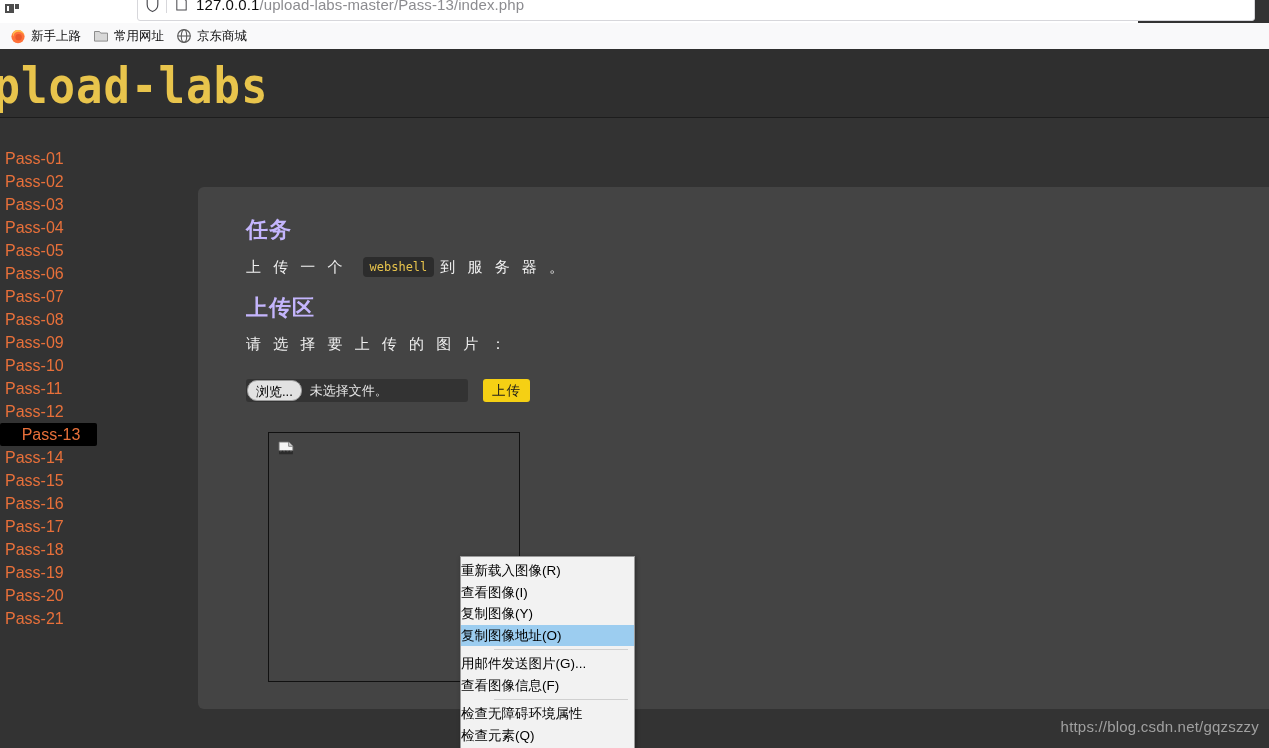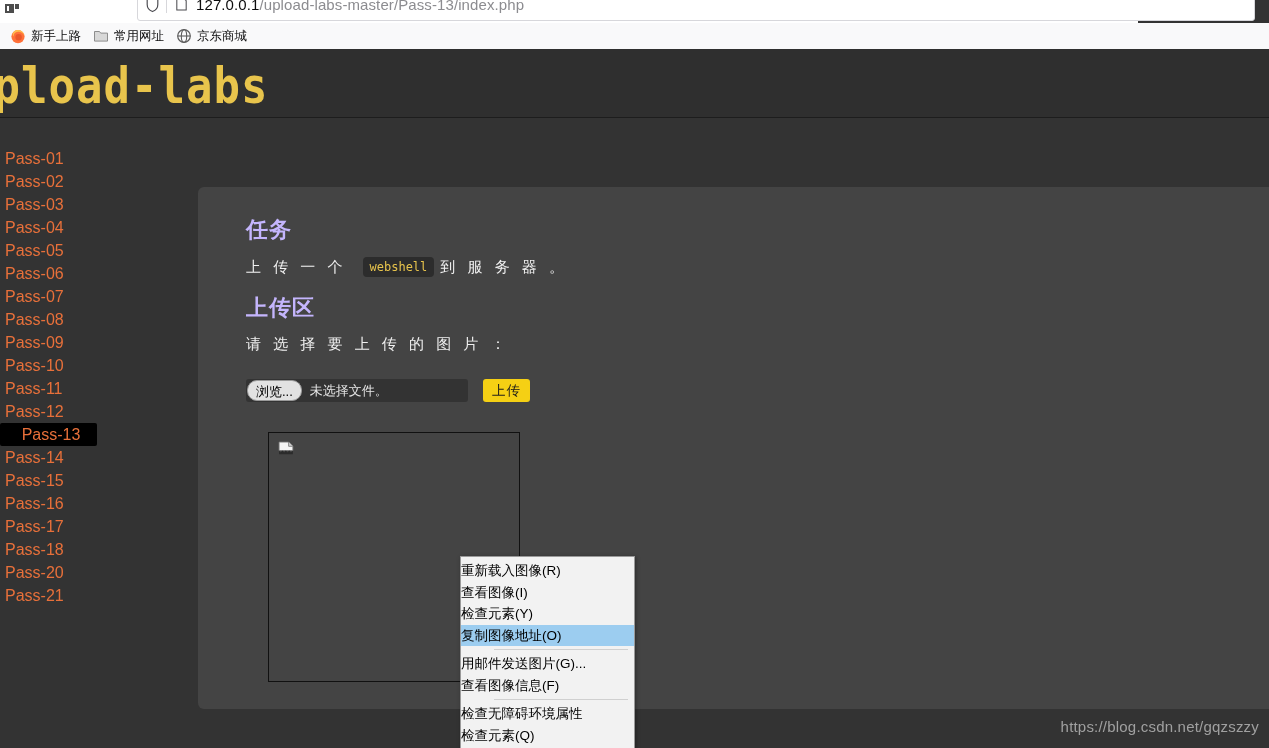--- a/index.html
+++ b/index.html
@@ -384,20 +384,21 @@
       <a class="nav-item">Pass-09</a>
       <a class="nav-item">Pass-10</a>
       <a class="nav-item">Pass-11</a>
       <a class="nav-item">Pass-12</a>
       <a class="nav-item active">Pass-13</a>
       <a class="nav-item">Pass-14</a>
       <a class="nav-item">Pass-15</a>
       <a class="nav-item">Pass-16</a>
       <a class="nav-item">Pass-17</a>
       <a class="nav-item">Pass-18</a>
+      <a class="nav-item">Pass-19</a>
       <a class="nav-item">Pass-20</a>
       <a class="nav-item">Pass-21</a>
     </div>
 
     <div class="content">
 
       <div class="section-title" id="title-task">任务</div>
 
       <div class="task-line">
         <span>上 传 一 个</span>
@@ -425,21 +426,21 @@
         </svg>
       </div>
 
     </div>
 
     <div class="watermark">https://blog.csdn.net/gqzszzy</div>
 
     <div class="context-menu">
       <div class="menu-item">重新载入图像(R)</div>
       <div class="menu-item">查看图像(I)</div>
-      <div class="menu-item">检查元素(Y)</div>
+      <div class="menu-item">复制图像(Y)</div>
       <div class="menu-item highlighted">复制图像地址(O)</div>
       <div class="menu-sep"></div>
       <div class="menu-item">用邮件发送图片(G)...</div>
       <div class="menu-item">查看图像信息(F)</div>
       <div class="menu-sep"></div>
       <div class="menu-item">检查无障碍环境属性</div>
       <div class="menu-item">检查元素(Q)</div>
     </div>
 
   </div>

